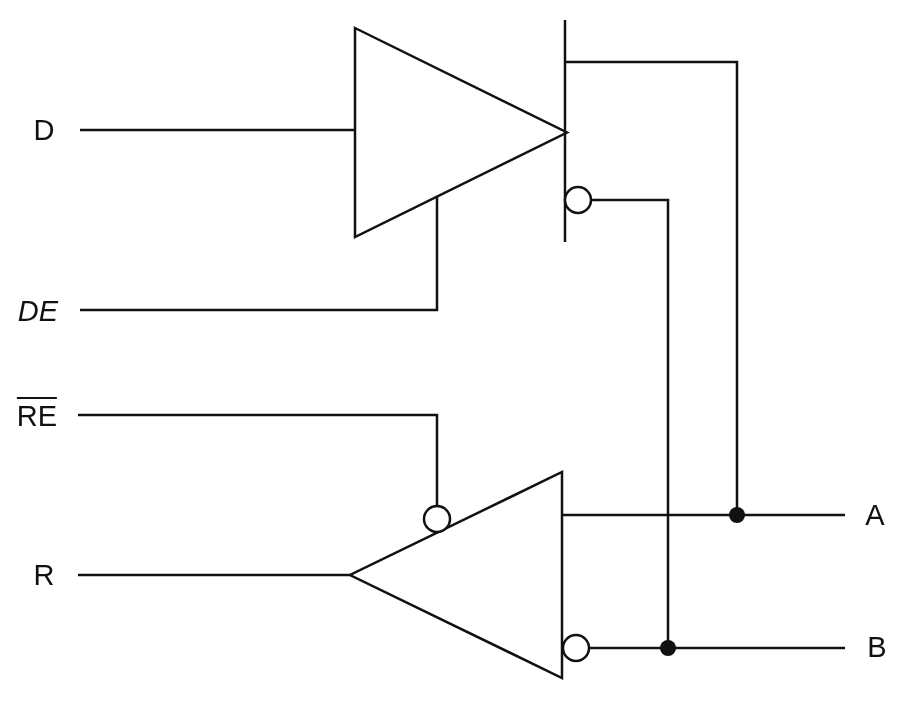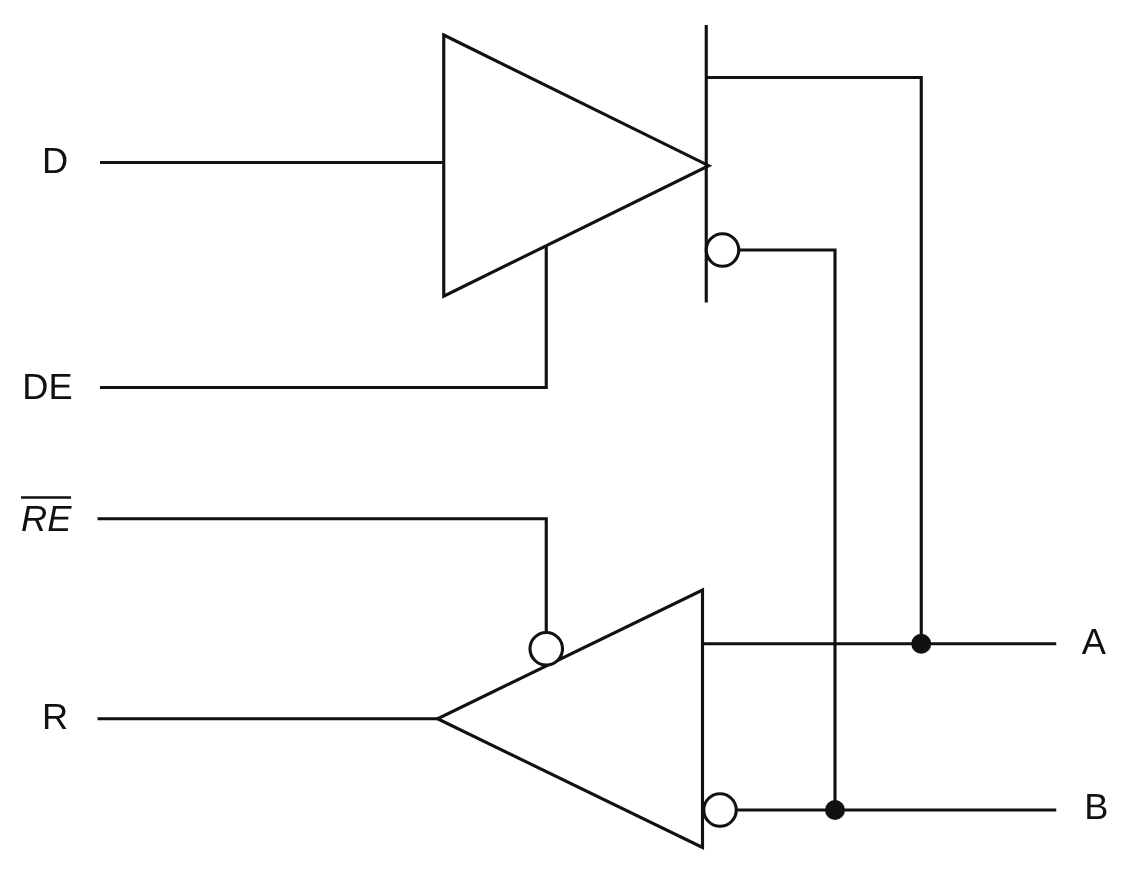--- a/index.html
+++ b/index.html
@@ -46,21 +46,20 @@
     color: #111111;
     line-height: 1;
     white-space: nowrap;
     user-select: none;
   }
   .overline-wrap {
     display: inline-block;
     border-top: 2.5px solid #111111;
     padding-top: 3px;
     line-height: 1;
-    font-style: italic;
   }
 </style>
 </head>
 <body>
 
 <div class="stage">
 
   <svg viewBox="0 0 900 710" width="900" height="710">
 
     <polygon class="shape" points="355,28 567,132.5 355,237"></polygon>
@@ -92,21 +91,21 @@
     <circle class="bubble" cx="576" cy="648" r="13"></circle>
 
     <circle class="dot" cx="737" cy="515" r="8"></circle>
     <circle class="dot" cx="668" cy="648" r="8"></circle>
   </svg>
 
   <div class="lbl" style="left:44px; top:130px;">
     <span>D</span>
   </div>
 
-  <div class="lbl" style="left:38px; top:311px;">
+  <div class="lbl" style="left:38px; top:311px;font-style:italic;">
     <span>DE</span>
   </div>
 
   <div class="lbl" style="left:37px; top:414px;">
     <span class="overline-wrap"><span>RE</span></span>
   </div>
 
   <div class="lbl" style="left:44px; top:575px;">
     <span>R</span>
   </div>

